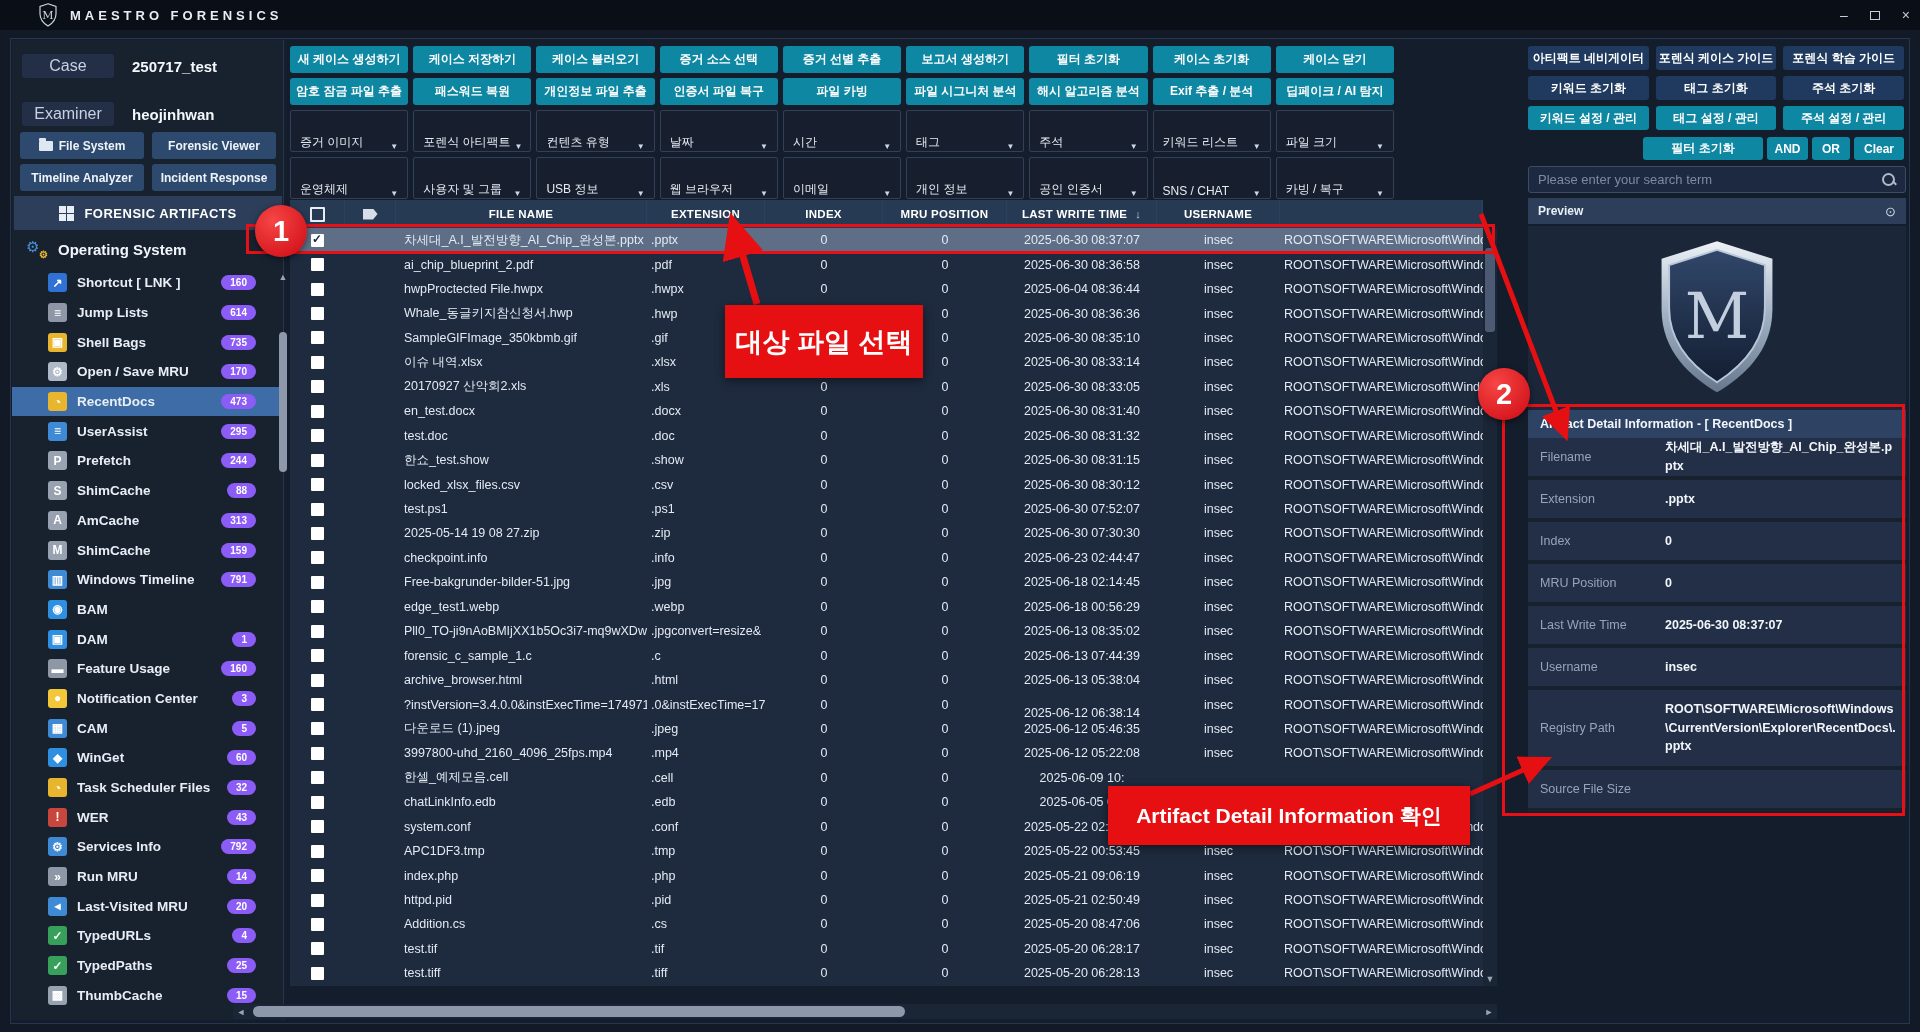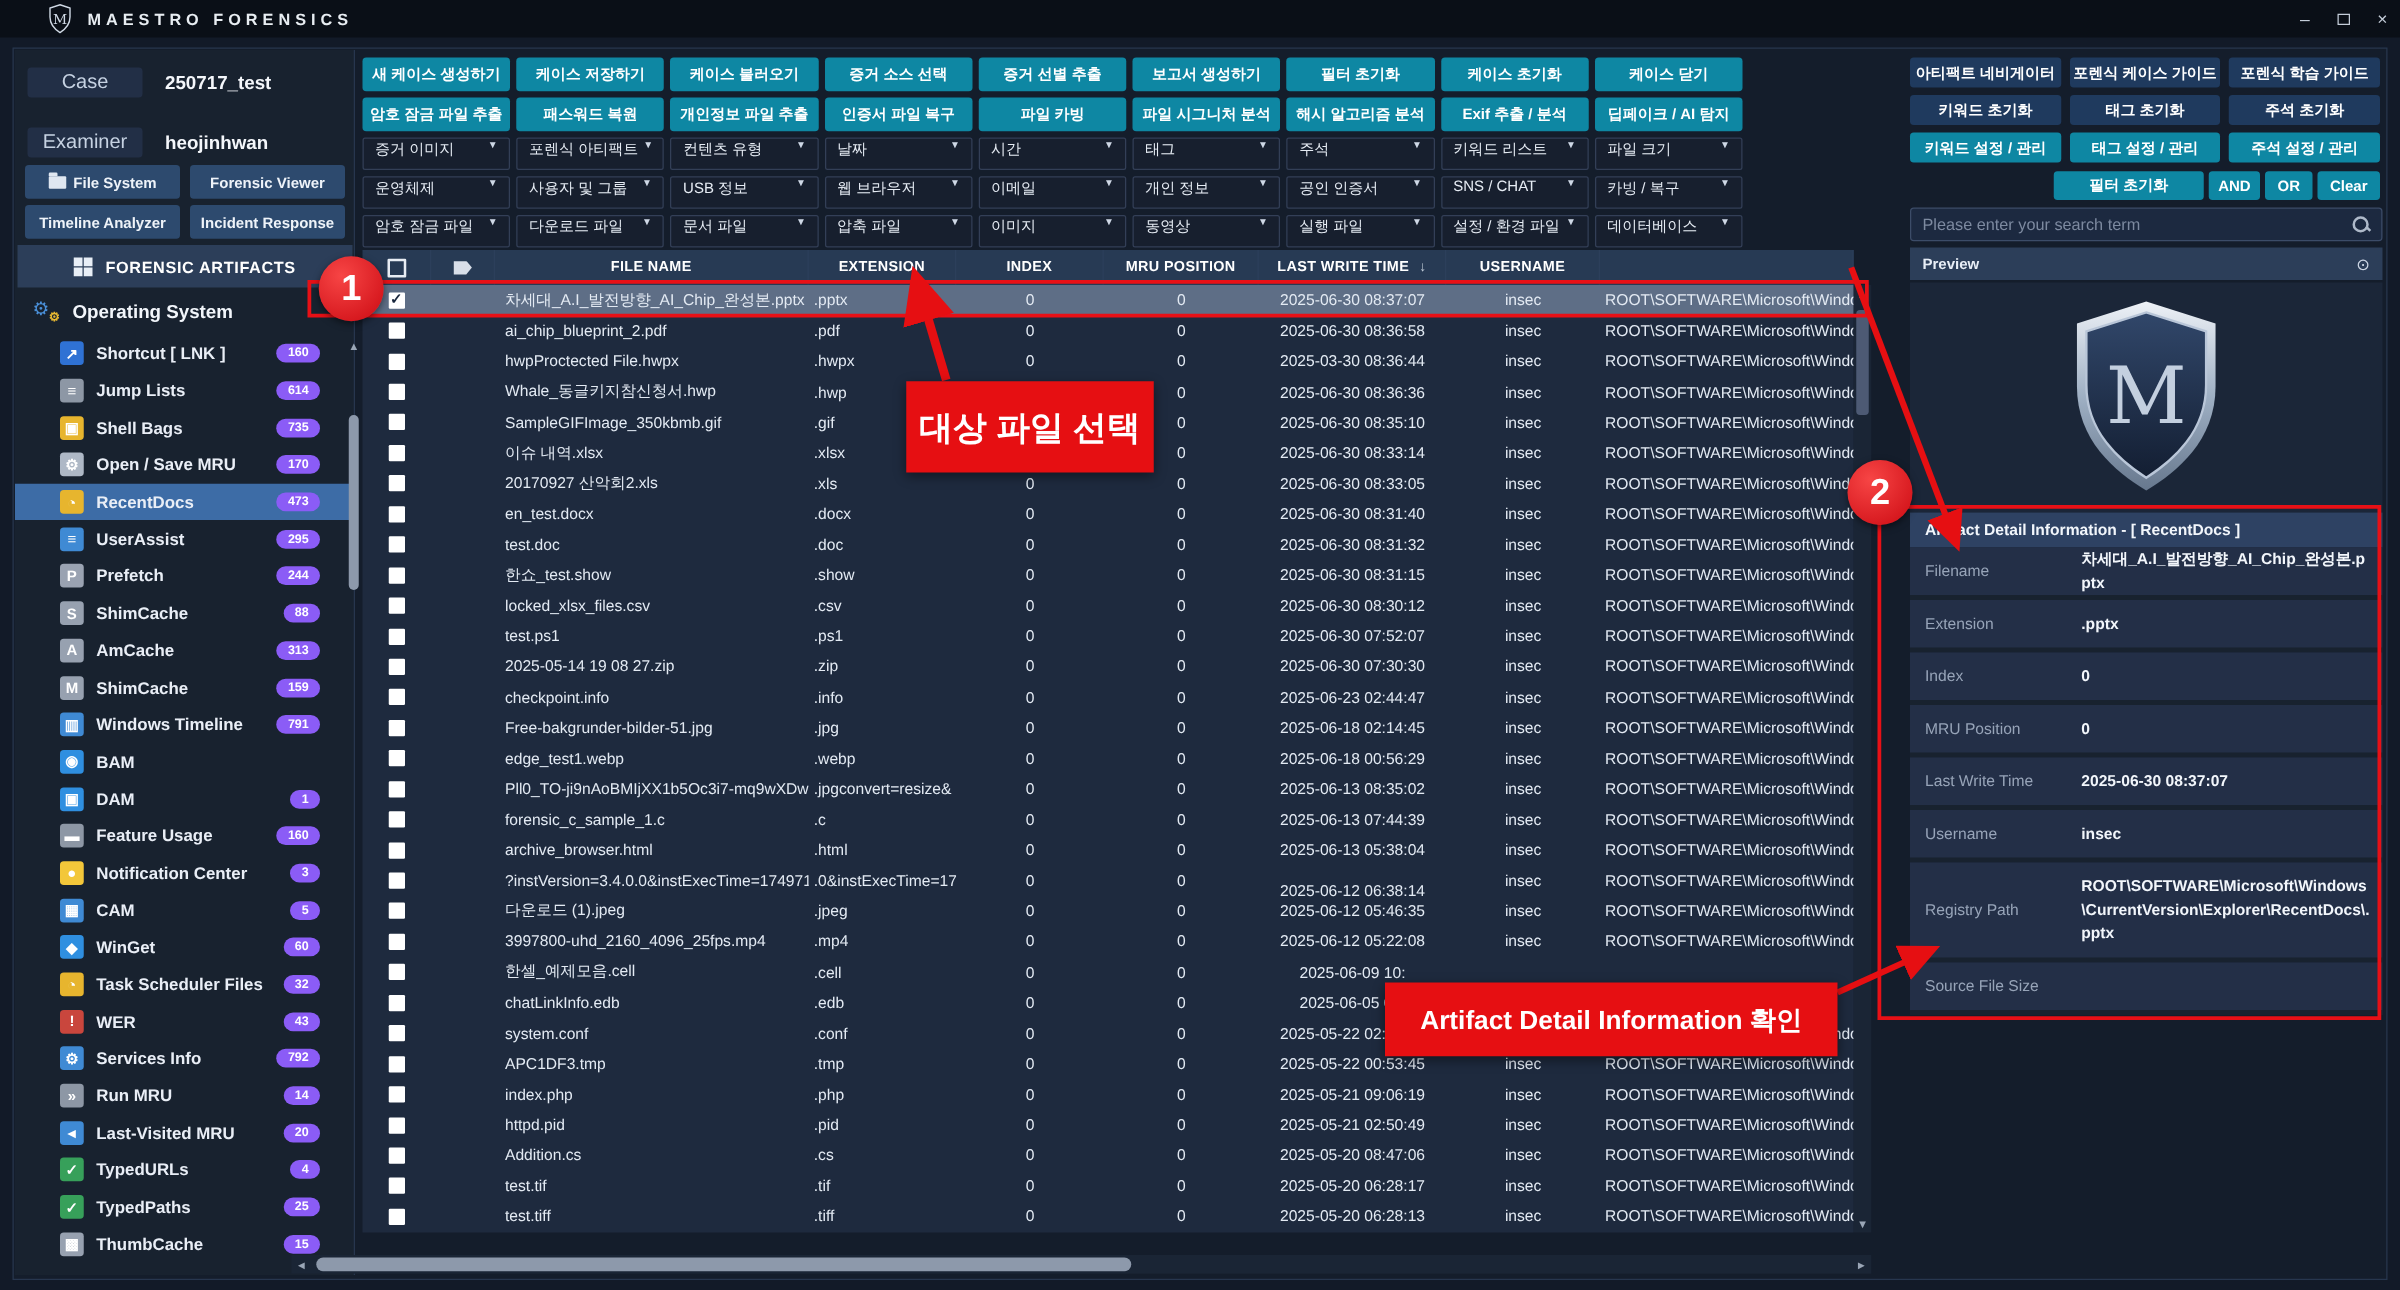--- a/index.html
+++ b/index.html
@@ -39,21 +39,21 @@
   .side-ico { width:19px; height:19px; border-radius:3px; display:flex; align-items:center; justify-content:center; font-size:12px; color:#fff; margin-right:10px; flex:0 0 19px; font-weight:bold;}
   .side-label { color:#e9eef6; font-size:13.5px; font-weight:bold; white-space:nowrap; }
   .side-badge { position:absolute; right:28px; background:#8b5cf6; color:#fff; font-size:10px; font-weight:bold; border-radius:9px; padding:2px 9px; }
   .side-scroll { position:absolute; left:266px; top:232px; width:10px; height:744px; }
   .side-scroll .thumb { position:absolute; left:1px; top:60px; width:8px; height:140px; background:#8d99ab; border-radius:4px;}
   .scroll-arrow { position:absolute; color:#9aa6b6; font-size:9px; left:0; width:10px; text-align:center; }
 
   
   .toolbar-grid { position:absolute; left:290px; top:46px; width:1104px; display:grid; grid-template-columns:repeat(9,1fr); column-gap:5px; row-gap:5px; }
   .tbtn { height:27px; background:#0e87a3; border:none; border-radius:3px; color:#fff; font-weight:bold; font-size:12px; font-family:inherit; cursor:pointer; white-space:nowrap; overflow:hidden;}
-  .ddl { height:26px; background:#171f2e; border:1px solid #333f57; border-radius:2px; color:#e6ecf4; font-size:12px; display:flex; align-items:flex-start; justify-content:space-between; padding:0 9px; cursor:pointer; white-space:nowrap; overflow:hidden;}
+  .ddl { height:42px; background:#171f2e; border:1px solid #333f57; border-radius:2px; color:#e6ecf4; font-size:12px; display:flex; align-items:flex-end; justify-content:space-between; padding:0 9px; cursor:pointer; white-space:nowrap; overflow:hidden;}
   .ddl .caret { font-size:8px; color:#cfd8e6; margin-left:4px;}
 
   
   .table-header { position:absolute; left:290px; top:200px; width:1193px; height:28px; background:#273a54; display:flex; align-items:center; color:#fff; font-size:11.5px; font-weight:bold; z-index:2;}
   .th { display:flex; align-items:center; justify-content:center; height:100%; border-right:1px solid #34486666; overflow:hidden; letter-spacing:.3px;}
   .table-body { position:absolute; left:290px; top:228px; width:1193px; height:758px; background:#1e2a3e; overflow:hidden; z-index:1;}
   .trow { display:flex; align-items:center; height:24.45px; color:#e3eaf3; font-size:12.5px; cursor:pointer;}
   .trow.sel { background:#5e6e86; }
   .td { height:100%; display:flex; align-items:center; overflow:hidden; white-space:nowrap;}
   .td.c { justify-content:center; }
@@ -471,21 +471,21 @@
       </div>
       <div class="trow">
         <div class="td c" style="width: 55px;">
           <span class="cb"></span>
         </div>
         <div class="td c" style="width: 51px;"></div>
         <div class="td" style="width: 251px; padding-left: 8px;">hwpProctected File.hwpx</div>
         <div class="td" style="width: 118px; padding-left: 4px;">.hwpx</div>
         <div class="td c" style="width: 118px;">0</div>
         <div class="td c" style="width: 124px;">0</div>
-        <div class="td c" style="width: 150px;">2025-03-30 08:36:44</div>
+        <div class="td c" style="width: 150px;">2025-06-04 08:36:44</div>
         <div class="td c" style="width: 123px;">insec</div>
         <div class="td" style="width: 203px; padding-left: 4px;">ROOT\SOFTWARE\Microsoft\Window</div>
       </div>
       <div class="trow">
         <div class="td c" style="width: 55px;">
           <span class="cb"></span>
         </div>
         <div class="td c" style="width: 51px;"></div>
         <div class="td" style="width: 251px; padding-left: 8px;">Whale_동글키지참신청서.hwp</div>
         <div class="td" style="width: 118px; padding-left: 4px;">.hwp</div>

